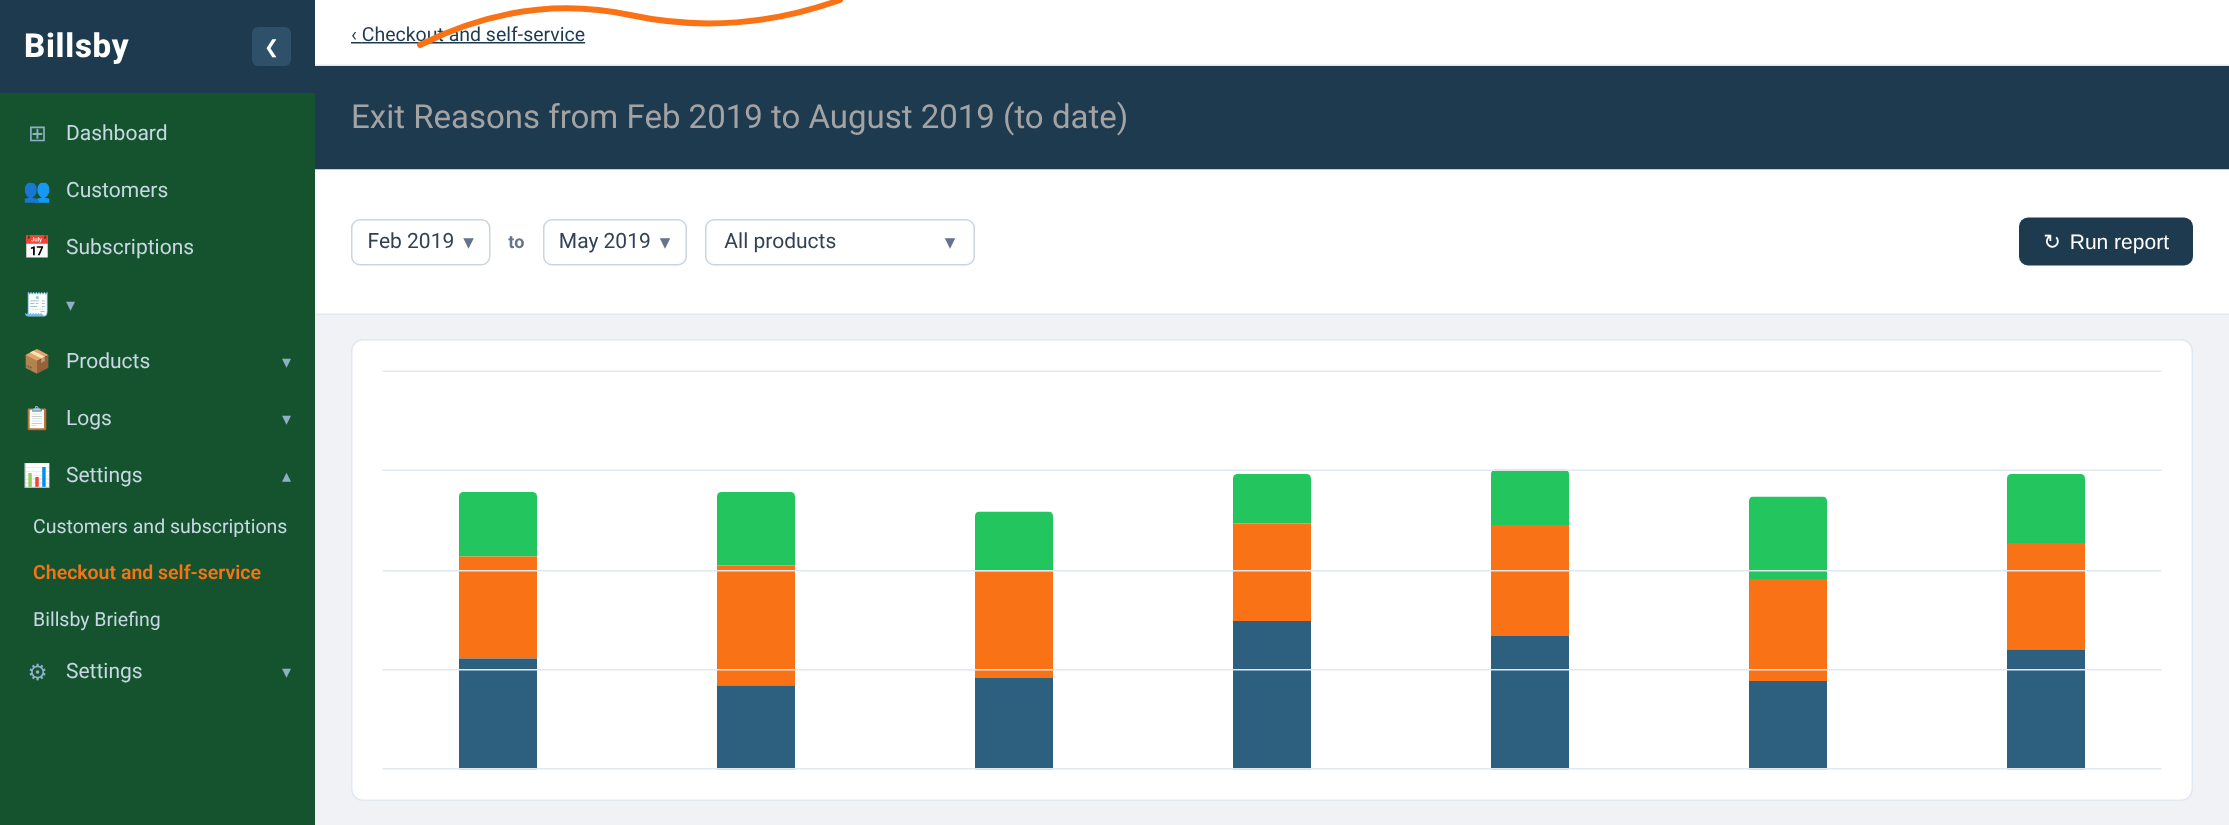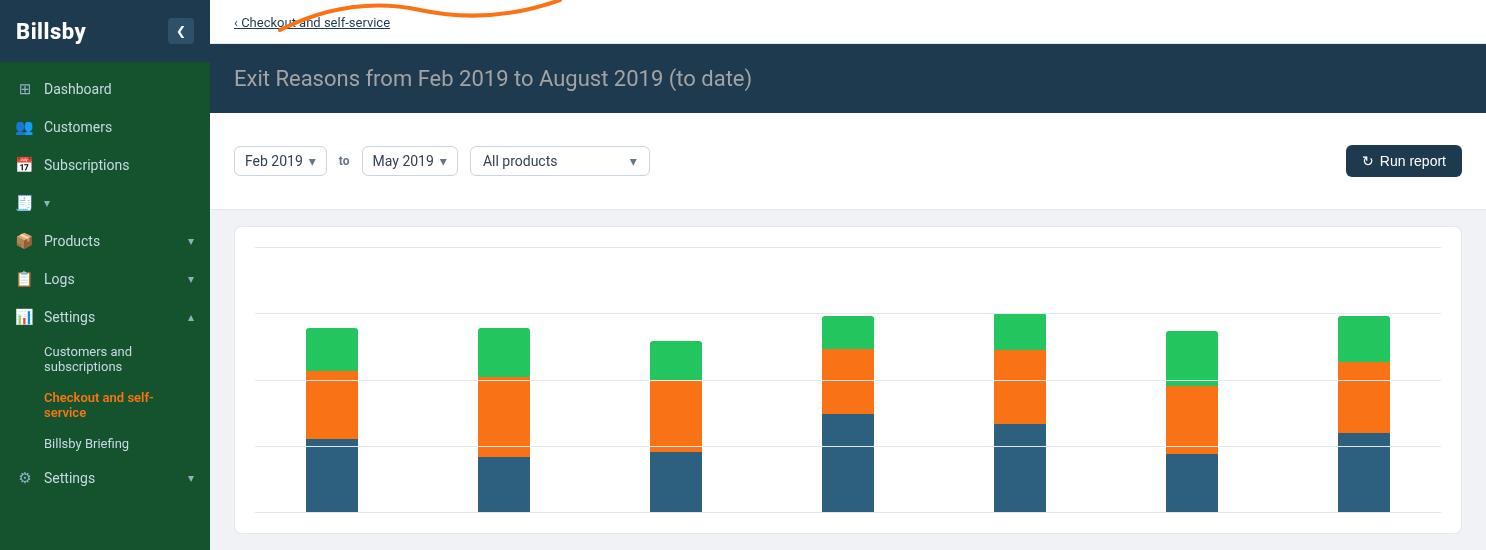--- a/index.html
+++ b/index.html
@@ -63,21 +63,21 @@
       display: flex;
       align-items: center;
       justify-content: center;
       font-size: 15px;
       color: #8fafc4;
       flex-shrink: 0;
     }
     .nav-item .nav-label { flex: 1; color: #c8d8e4; }
     .nav-item .nav-chevron { font-size: 12px; color: #8fafc4; }
     .nav-sub {
-      padding-left: 44px;
+      padding-left: 22px;
     }
     .nav-sub-item {
       padding: 8px 16px 8px 0;
       cursor: pointer;
       font-size: 13px;
       color: #c8d8e4;
     }
     .nav-sub-item.active { color: #f97316; font-weight: 600; }
 
     

